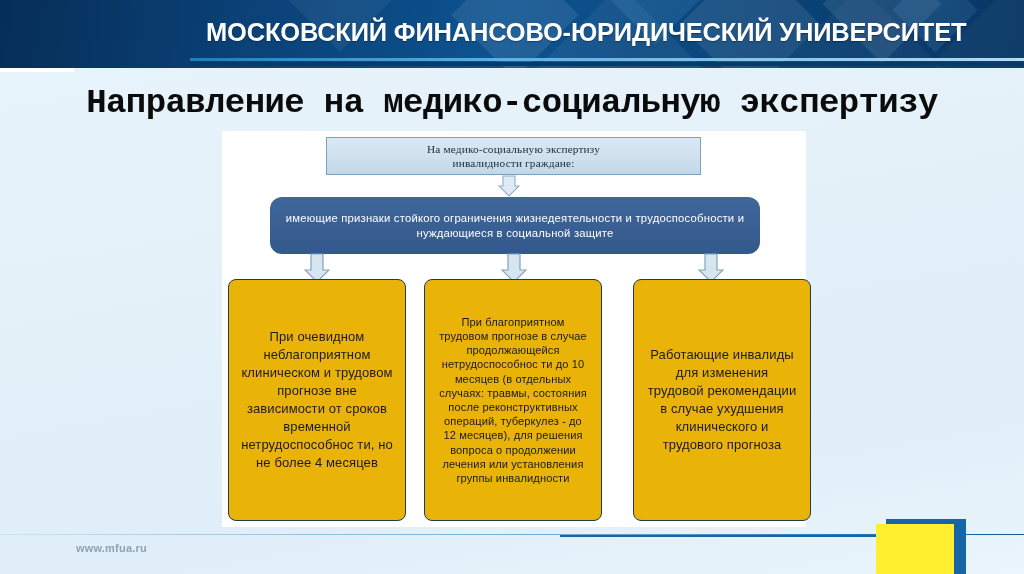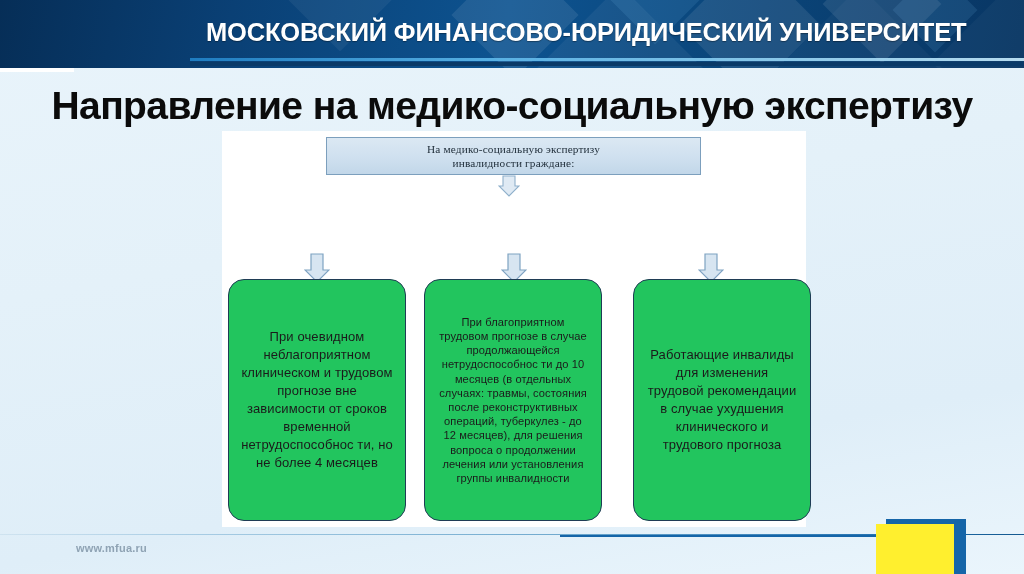--- a/index.html
+++ b/index.html
@@ -112,23 +112,23 @@
   }
 
   
   .slide-title {
     position: absolute;
     left: 0;
     right: 0;
     top: 84px;
     text-align: center;
     color: #0b0b0b;
-    font-size: 39px;
+    font-size: 34px;
     font-weight: bold;
-    font-family: Liberation Sans, sans-serif;
+    font-family: Liberation Mono, monospace;
     letter-spacing: -0.6px;
     white-space: nowrap;
   }
 
   
   .diagram {
     position: absolute;
     left: 222px;
     top: 131px;
     width: 584px;
@@ -179,23 +179,23 @@
     letter-spacing: 0.2px;
     padding: 0 10px;
     font-family: "Liberation Sans", sans-serif;
   }
 
   .leafbox {
     position: absolute;
     top: 148px;
     width: 178px;
     height: 242px;
-    background: #22c55e;
+    background: #eab308;
     border: 1.6px solid #1f3c55;
-    border-radius: 16px;
+    border-radius: 8px;
     box-sizing: border-box;
     display: flex;
     align-items: center;
     justify-content: center;
   }
   .leafbox .txt {
     color: #1b1b1b;
     font-size: 13px;
     line-height: 18px;
     text-align: center;
@@ -303,20 +303,23 @@
       <div class="txt">
         <span>На медико-социальную экспертизу</span><br>
         <span>инвалидности граждане:</span>
       </div>
     </div>
 
     <svg class="arrow small" style="left:276px; top:44px;" viewBox="0 0 22 22" aria-hidden="true">
       <path d="M5 1 H17 V11 H21 L11 21 L1 11 H5 Z" fill="#dfeaf4" stroke="#8fb0cb" stroke-width="1.1"></path>
     </svg>
 
+    <div class="box-mid">
+      <div class="txt">имеющие признаки стойкого ограничения жизнедеятельности и трудоспособности и нуждающиеся в социальной защите</div>
+    </div>
 
     <svg class="arrow" style="left:82px; top:122px;" viewBox="0 0 26 30" aria-hidden="true">
       <path d="M7 1 H19 V17 H25 L13 29 L1 17 H7 Z" fill="#d7e5f1" stroke="#7fa3c2" stroke-width="1.2"></path>
     </svg>
     <svg class="arrow" style="left:279px; top:122px;" viewBox="0 0 26 30" aria-hidden="true">
       <path d="M7 1 H19 V17 H25 L13 29 L1 17 H7 Z" fill="#d7e5f1" stroke="#7fa3c2" stroke-width="1.2"></path>
     </svg>
     <svg class="arrow" style="left:476px; top:122px;" viewBox="0 0 26 30" aria-hidden="true">
       <path d="M7 1 H19 V17 H25 L13 29 L1 17 H7 Z" fill="#d7e5f1" stroke="#7fa3c2" stroke-width="1.2"></path>
     </svg>

